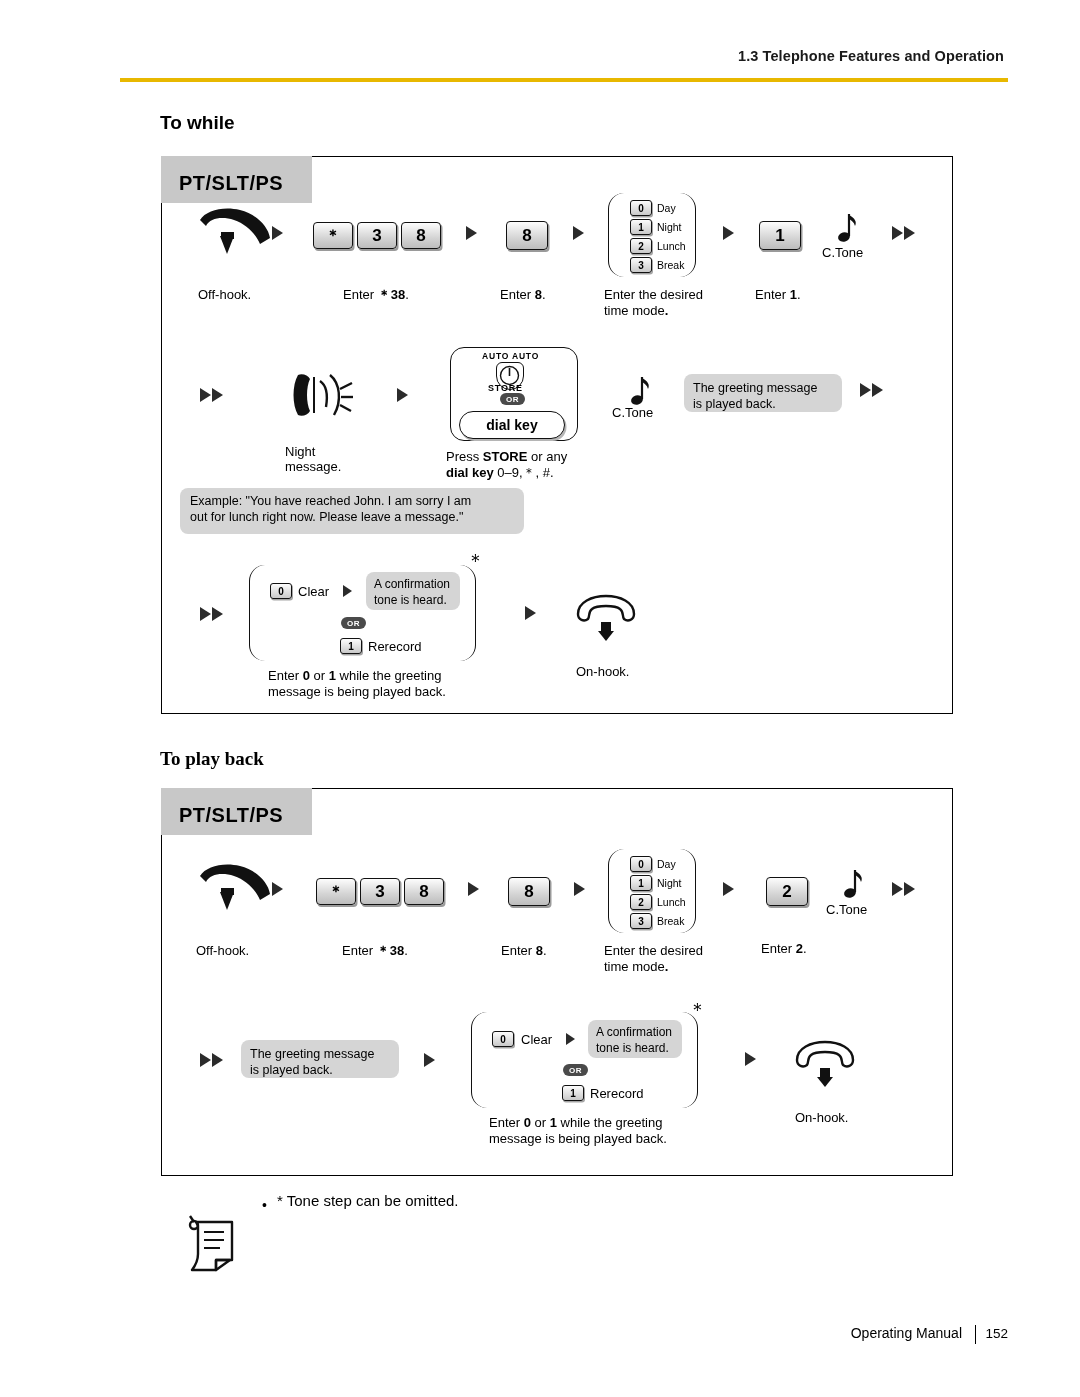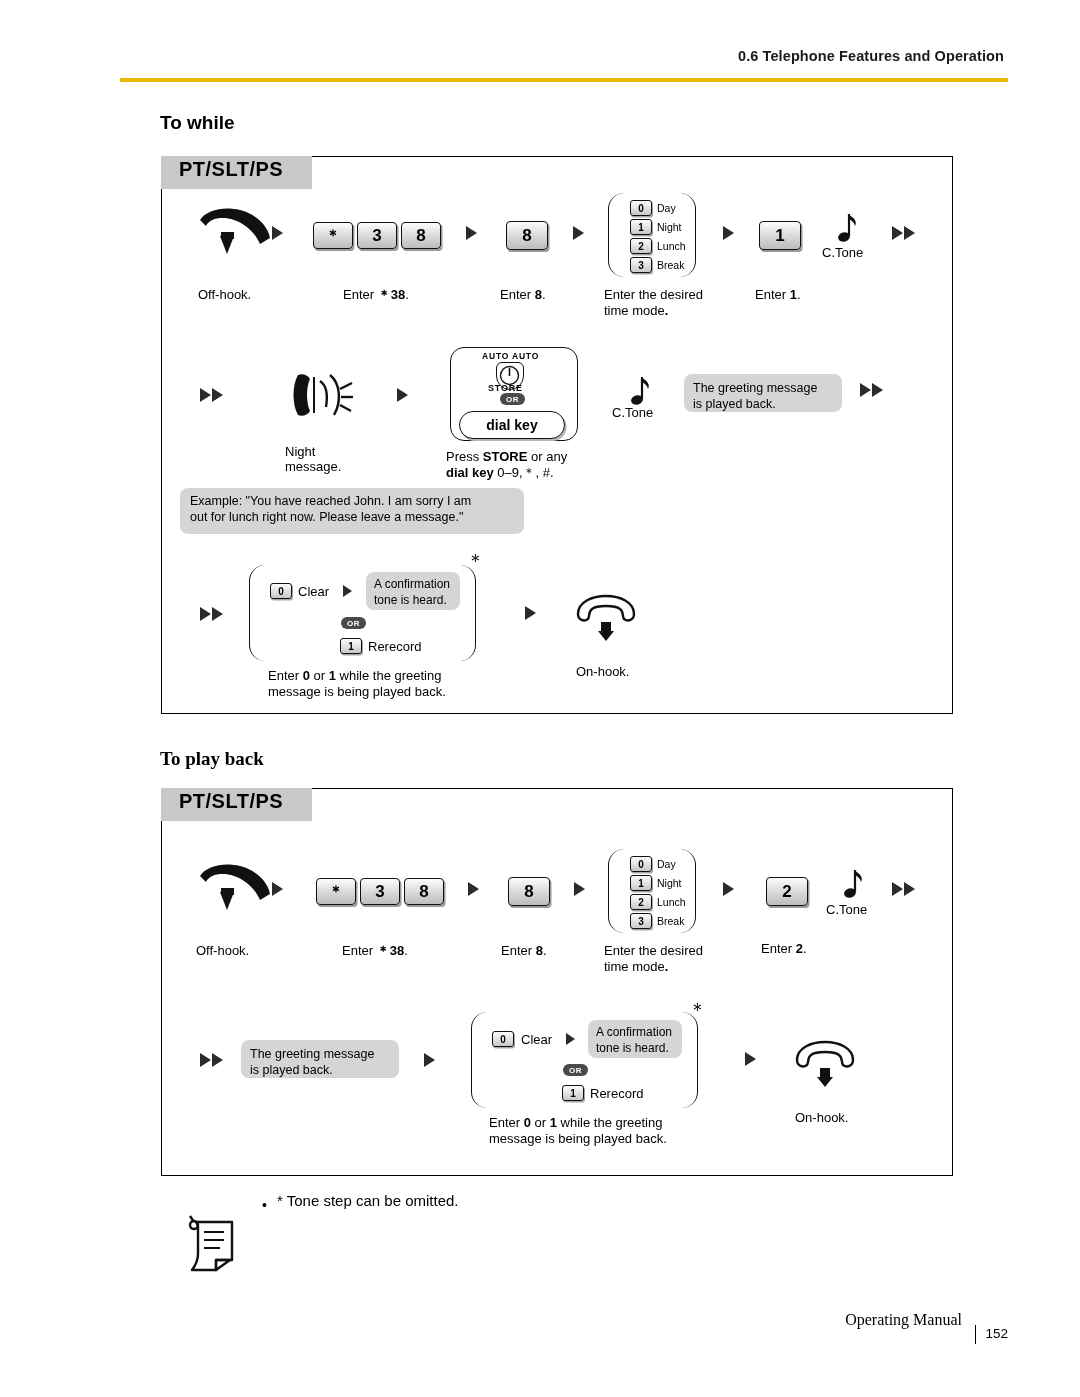--- a/index.html
+++ b/index.html
@@ -49,21 +49,21 @@
     border: 1.5px solid #000;
     background: #fff;
   }
   .pt-tag {
     position: absolute;
     background: #c8c8c8;
     color: #000;
     font-weight: bold;
     font-size: 20px;
     letter-spacing: .5px;
-    padding: 2px 18px 8px 18px;
+    padding: 16px 18px 8px 18px;
     border: 0;
   }
 
   
   .t {
     position: absolute;
     font-size: 13px;
     color: #000;
     line-height: 16px;
     white-space: pre;
@@ -204,45 +204,44 @@
 
   .star {
     position: absolute;
     font-size: 19px;
     line-height: 19px;
   }
 
   
   .footer-text {
     position: absolute;
-    bottom: 68px;
+    bottom: 56px;
     right: 118px;
-    font-size: 16px;
-    font-family: Liberation Serif, serif;
+    font-size: 14px;
   }
   .footer-page {
     position: absolute;
     bottom: 56px;
     right: 72px;
     font-size: 13.5px;
   }
   .footer-sep {
     position: absolute;
     bottom: 53px;
     right: 104px;
     width: 1px;
     height: 19px;
     background: #000;
   }
   svg { display: block; }
 </style>
 </head>
 <body>
 
-<div class="page-header">0.6 Telephone Features and Operation</div>
+<div class="page-header">1.3 Telephone Features and Operation</div>
 <div class="header-rule"></div>
 
 <div class="section-title" style="top:112px;left:160px;">To while</div>
 
 <div class="diagram-box" style="top:156px;left:161px;width:790px;height:556px;"></div>
 <div class="pt-tag" style="top:156px;left:161px;width:151px;box-sizing:border-box;">PT/SLT/PS</div>
 
 <div style="position:absolute;top:206px;left:190px;">
   <svg width="86" height="54" viewBox="0 0 86 54">
     <path d="M10 14 C16 4, 34 0, 50 4 C66 8, 78 20, 80 32 L70 38 C66 28, 56 18, 44 14 C32 10, 20 12, 16 20 Z" fill="#111"></path>

